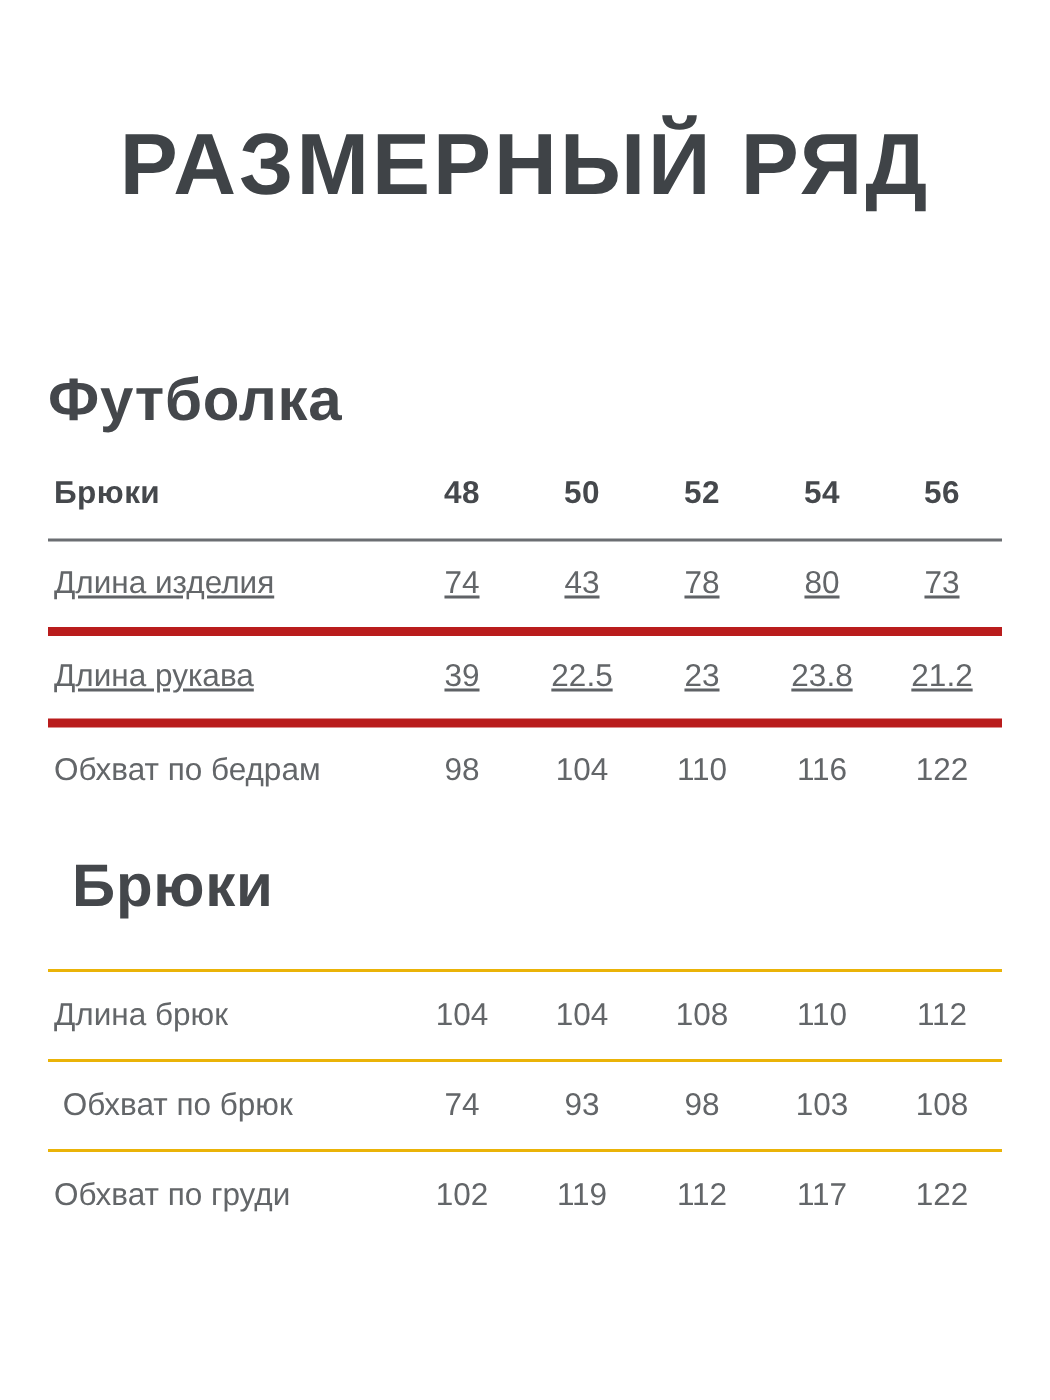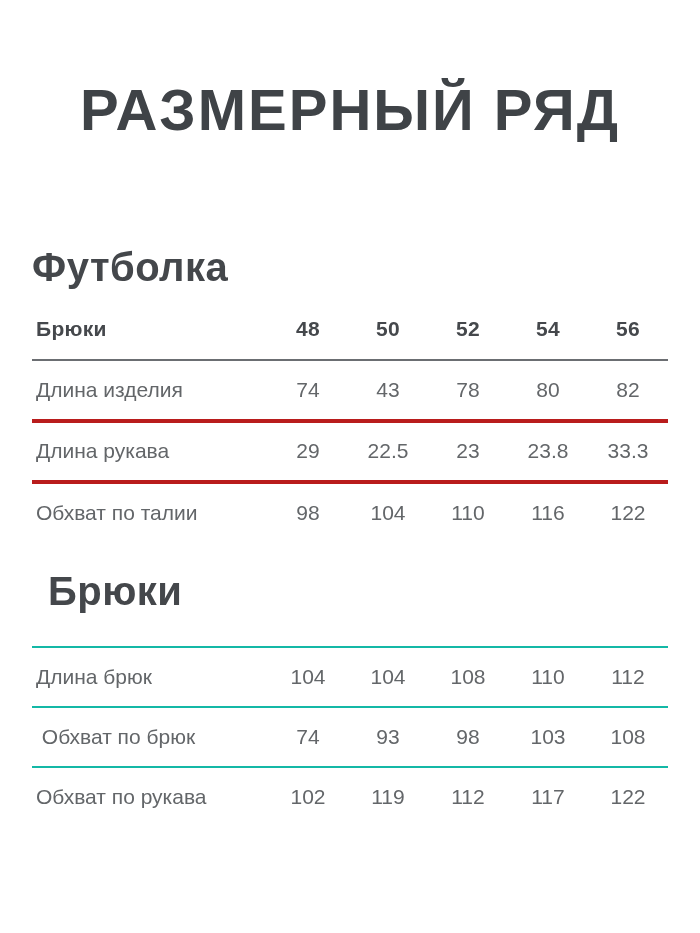--- a/index.html
+++ b/index.html
@@ -59,22 +59,22 @@
   td { font-weight: 400; color: #636669; }
 
   .label-cell {
     text-align: left;
     padding-left: 4px;
     white-space: pre;
   }
   th.label-cell { color: #45484c; }
 
   .tshirt-table thead tr { border-bottom: 2px solid #6b6e72; }
-  .tshirt-table tbody tr:not(:last-child) { border-bottom: 4px solid #b91c1c; }
-  .pants-table tbody tr { border-top: 2px solid #14b8a6; }
+  .tshirt-table tbody tr:not(:last-child) { border-bottom: 6px solid #b91c1c; text-decoration: underline; }
+  .pants-table tbody tr { border-top: 2px solid #eab308; }
 </style>
 </head>
 <body>
 
 <div class="page">
 
   <h1 class="page-title">РАЗМЕРНЫЙ РЯД</h1>
 
   <section>
     <h2 class="section-heading tshirt">Футболка</h2>
@@ -98,32 +98,32 @@
           <th>56</th>
         </tr>
       </thead>
       <tbody>
         <tr>
           <td class="label-cell">Длина изделия</td>
           <td>74</td>
           <td>43</td>
           <td>78</td>
           <td>80</td>
-          <td>82</td>
+          <td>73</td>
         </tr>
         <tr>
           <td class="label-cell">Длина рукава</td>
-          <td>29</td>
+          <td>39</td>
           <td>22.5</td>
           <td>23</td>
           <td>23.8</td>
-          <td>33.3</td>
+          <td>21.2</td>
         </tr>
         <tr>
-          <td class="label-cell">Обхват по талии</td>
+          <td class="label-cell">Обхват по бедрам</td>
           <td>98</td>
           <td>104</td>
           <td>110</td>
           <td>116</td>
           <td>122</td>
         </tr>
       </tbody>
     </table>
   </section>
 
@@ -150,21 +150,21 @@
         </tr>
         <tr>
           <td class="label-cell"> Обхват по брюк</td>
           <td>74</td>
           <td>93</td>
           <td>98</td>
           <td>103</td>
           <td>108</td>
         </tr>
         <tr>
-          <td class="label-cell">Обхват по рукава</td>
+          <td class="label-cell">Обхват по груди</td>
           <td>102</td>
           <td>119</td>
           <td>112</td>
           <td>117</td>
           <td>122</td>
         </tr>
       </tbody>
     </table>
   </section>
 

